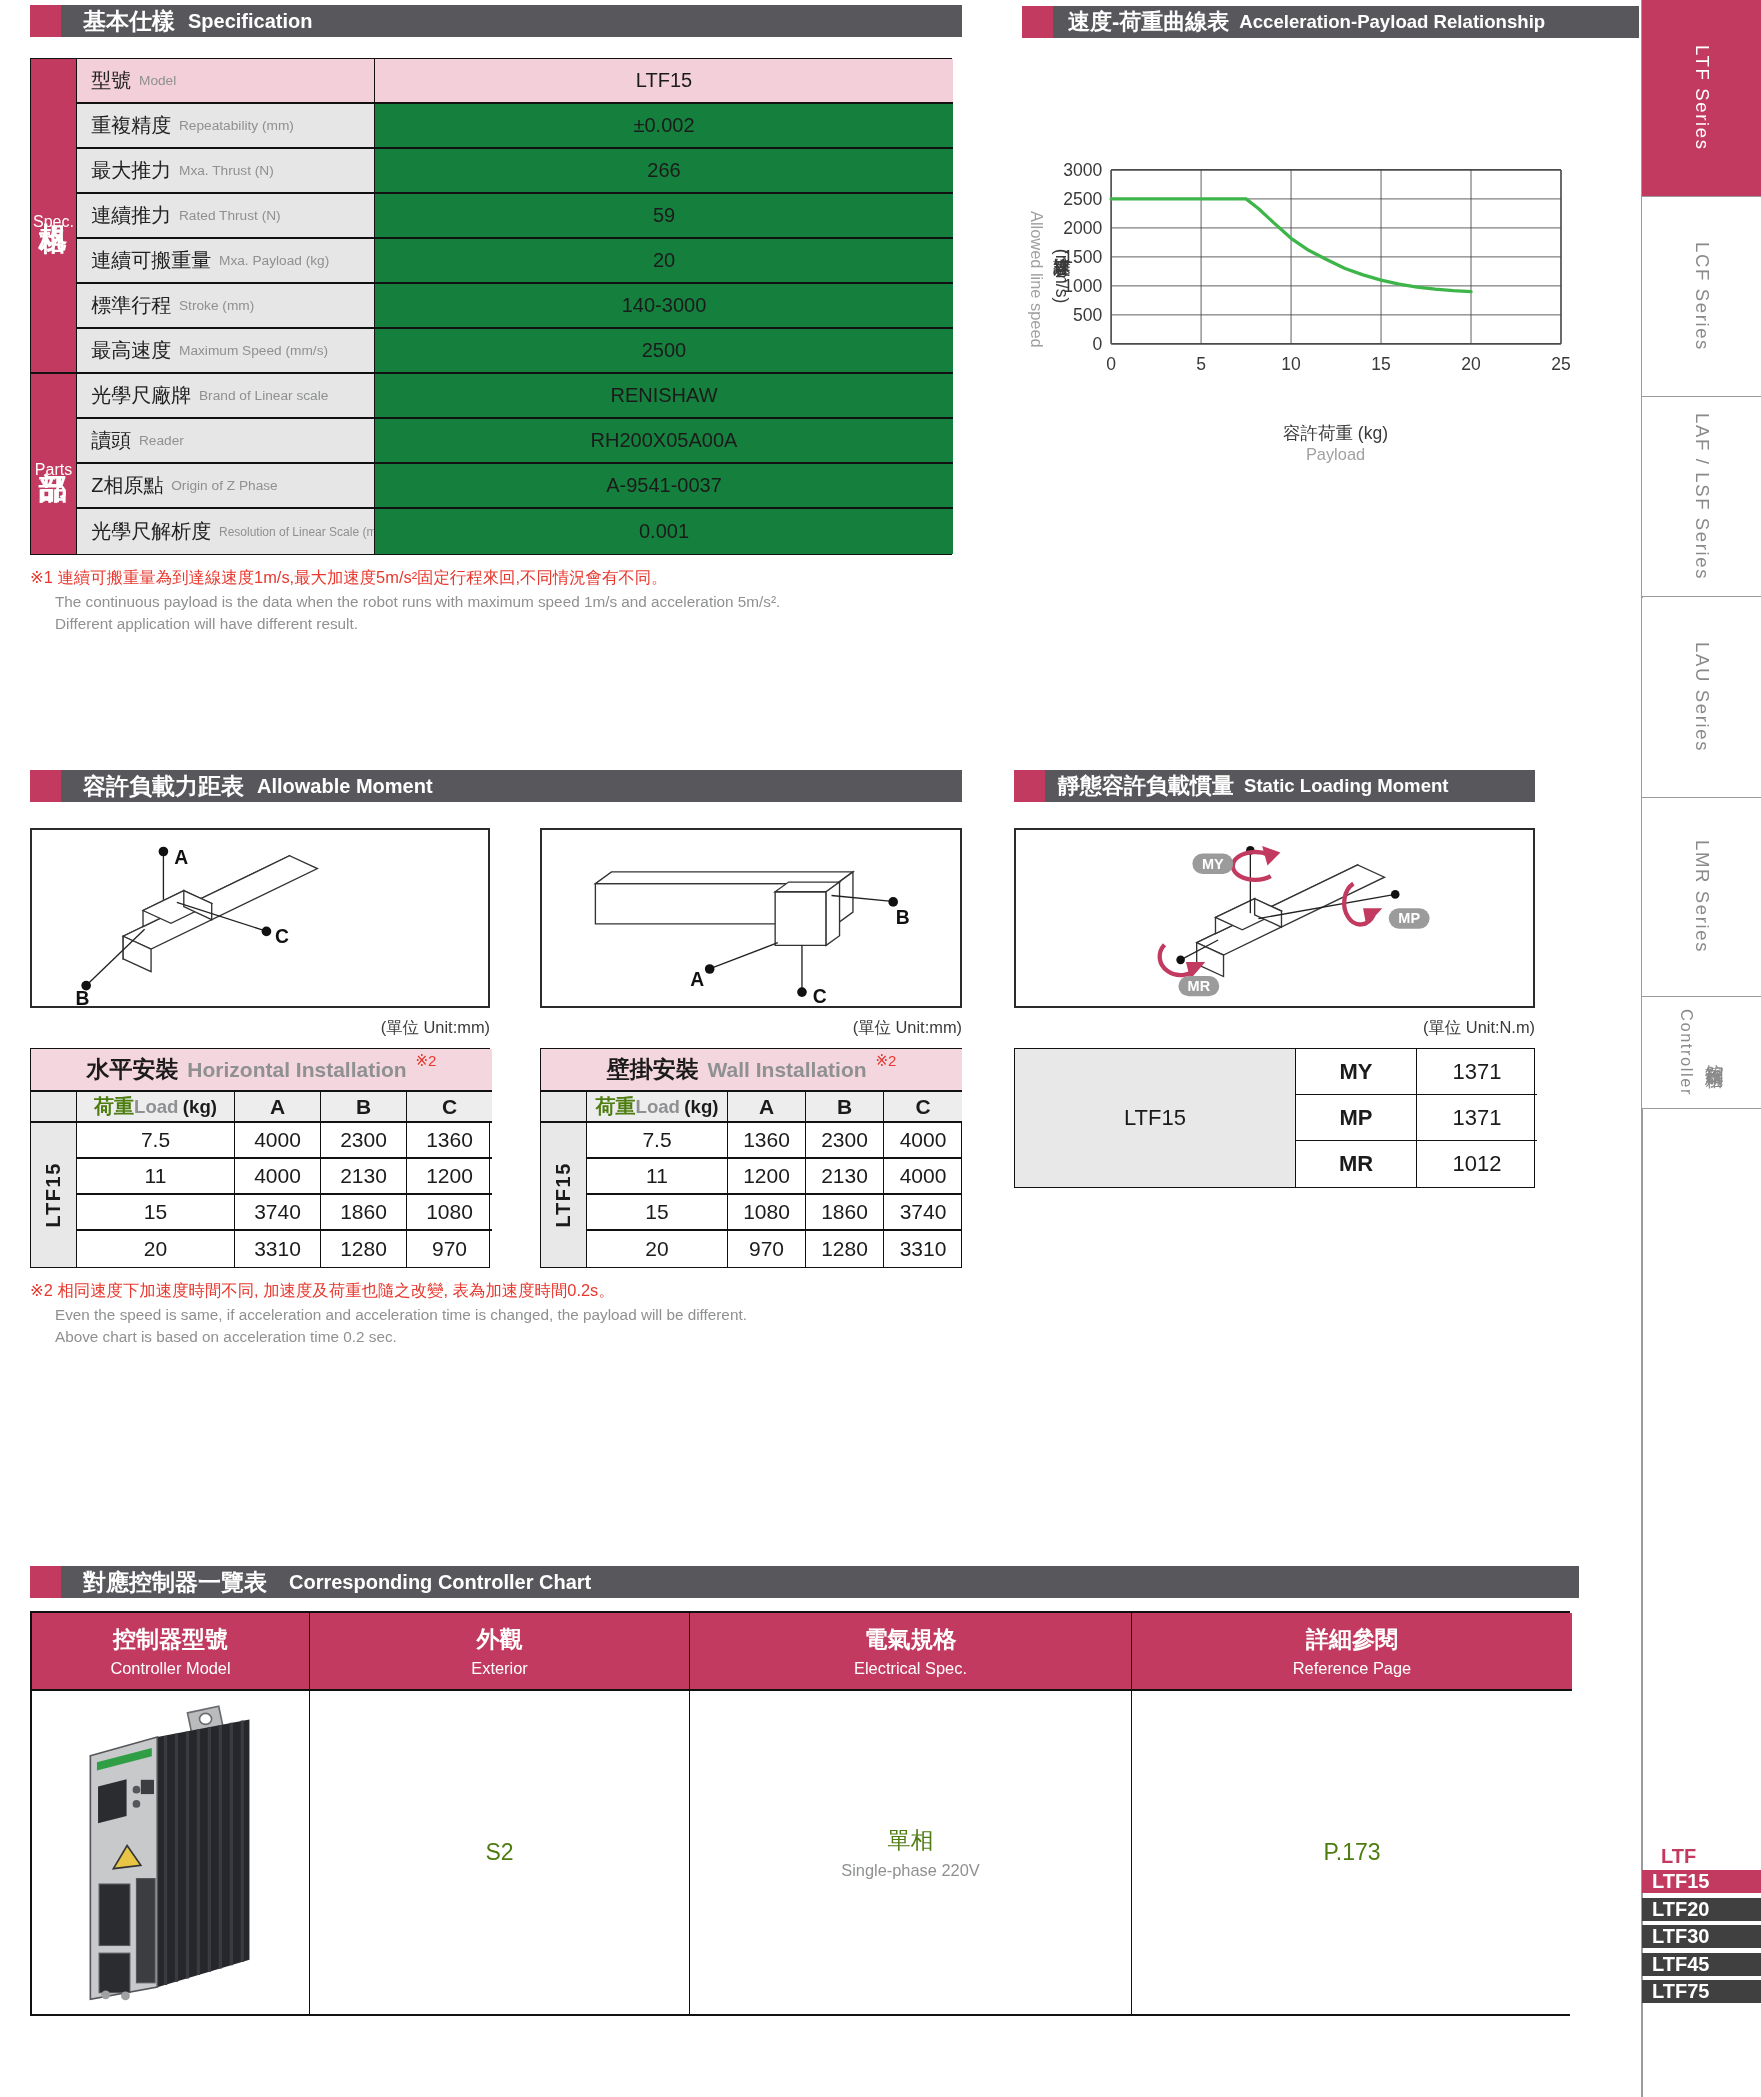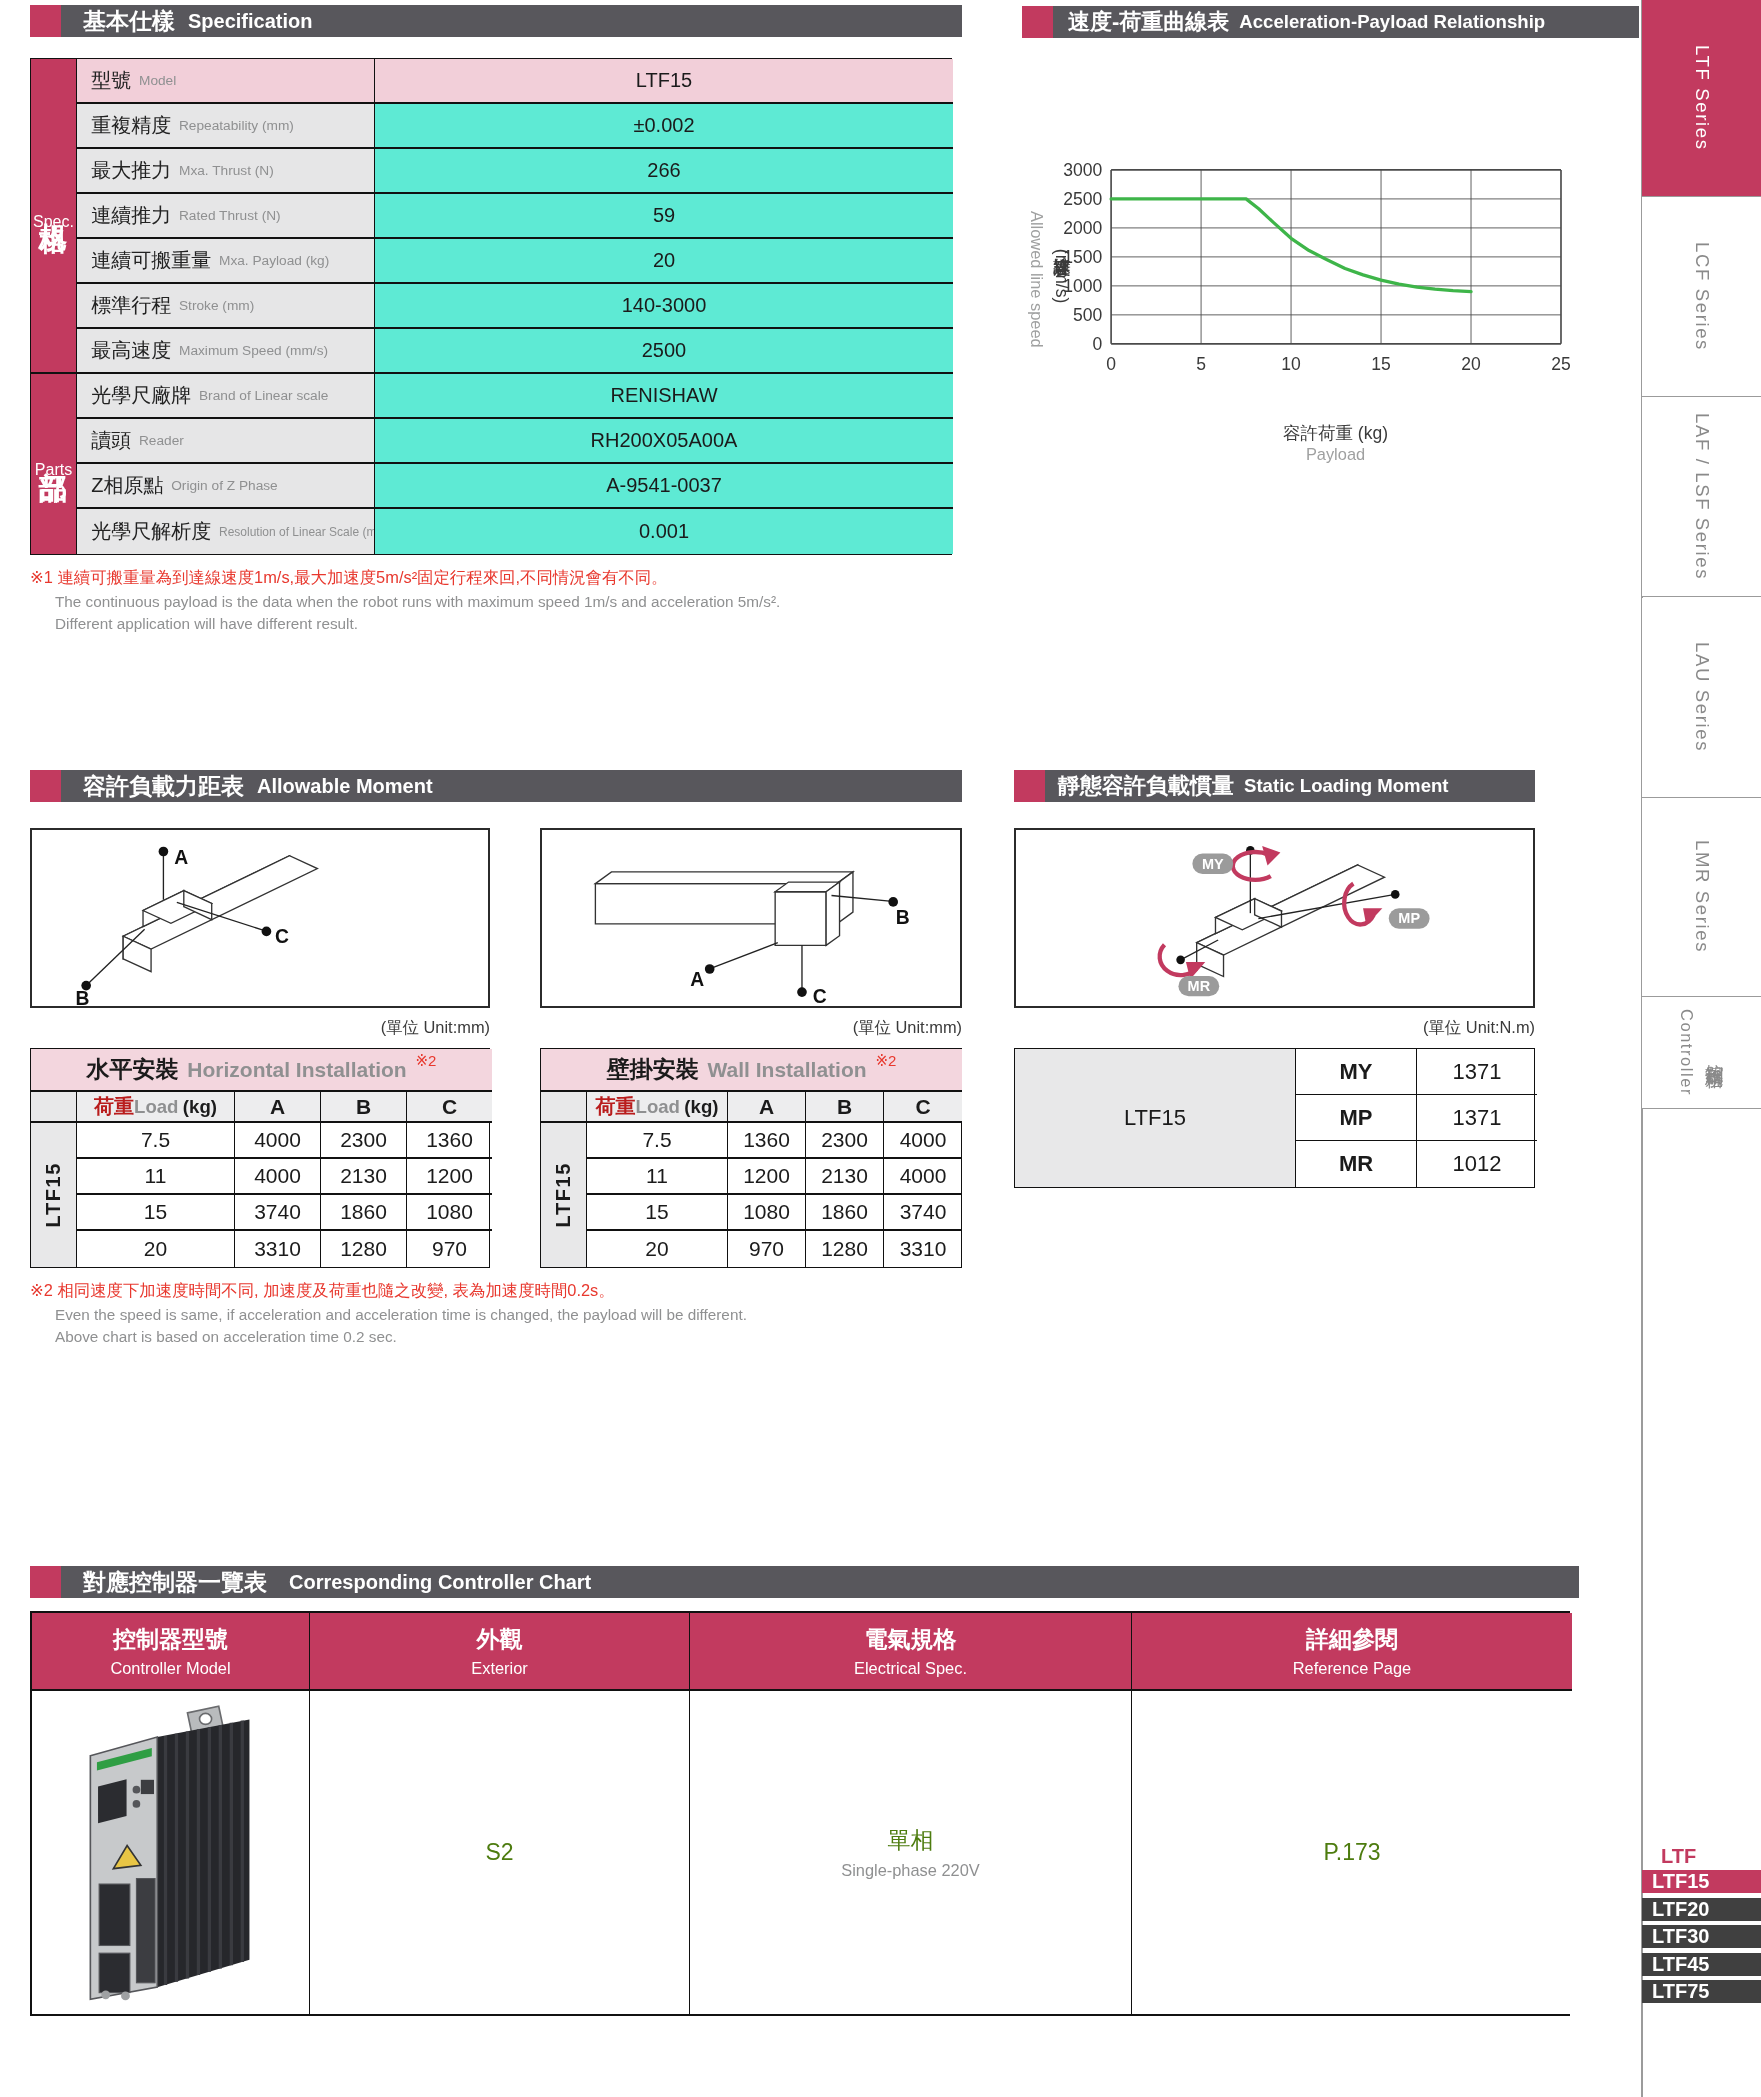--- a/index.html
+++ b/index.html
@@ -11,21 +11,21 @@
   .sec-head .sq{position:absolute;left:0;top:0;width:31px;height:32px;background:#c23a5f;}
   .sec-head .cjk{margin-left:53px;font-size:23px;font-weight:bold;color:#fff;white-space:nowrap;}
   .sec-head .en{margin-left:13px;font-size:20px;font-weight:bold;color:#fff;white-space:nowrap;}
 
   
   #spec-table{position:absolute;left:30px;top:58px;width:922px;height:497px;
     display:grid;grid-template-columns:45px 298px 579px;grid-template-rows:repeat(11,1fr);
     border:1.6px solid #111;box-sizing:border-box;background:#fff;}
   #spec-table .cell{box-sizing:border-box;display:flex;align-items:center;border-left:1.6px solid #111;border-bottom:2.7px solid #111;}
   #spec-table .lab{background:#e6e6e7;padding-left:14.3px;gap:7.7px;}
-  #spec-table .val{justify-content:center;font-size:20px;background:#5eead4;}
+  #spec-table .val{justify-content:center;font-size:20px;background:#15803d;}
   #spec-table .lab .c{font-size:20px;color:#222;white-space:nowrap;}
   #spec-table .lab .e{font-size:13.7px;color:#8f9091;white-space:nowrap;}
   #spec-table .pinkc{background:#f2cfd9 !important;}
   #spec-table .lastrow{border-bottom:none;}
   .grp{grid-column:1;background:#c23a5f;color:#fff;display:flex;flex-direction:column;align-items:center;justify-content:center;box-sizing:border-box;}
   .grp .v{writing-mode:vertical-rl;font-size:28.5px;font-weight:bold;letter-spacing:3.3px;}
   .grp .h{font-size:16px;margin-top:5.5px;}
   .g-spec{grid-row:1/8;border-bottom:2.7px solid #111;}
   .g-parts{grid-row:8/12;}
   .sr1{grid-row:1}.sr2{grid-row:2}.sr3{grid-row:3}.sr4{grid-row:4}.sr5{grid-row:5}.sr6{grid-row:6}
@@ -67,21 +67,21 @@
   .mtable .phead .n{font-size:15px;color:#e8382e;align-self:flex-start;margin-top:3.3px;}
   .mtable .mcell{box-sizing:border-box;display:flex;align-items:center;justify-content:center;border-bottom:2.2px solid #111;}
   .mtable .chead{background:#ededee;font-weight:bold;font-size:21px;}
   .mtable .corner{background:#e8e8e9;}
   .mtable .model{background:#e8e8e9;grid-row:3/7;grid-column:1;border-bottom:none;}
   .mtable .model span{writing-mode:vertical-rl;transform:rotate(180deg);font-size:20px;font-weight:bold;letter-spacing:1.6px;}
   .mtable .num{font-size:21px;}
   .mtable .bl{border-left:1.1px solid #111;}
   .mtable .lastrow{border-bottom:none;}
   .mr2{grid-row:2}.mr3{grid-row:3}.mr4{grid-row:4}.mr5{grid-row:5}.mr6{grid-row:6}
-  .loadmix .lc{font-size:20px;font-weight:bold;color:#b91c1c;font-family:Liberation Mono, monospace;}
+  .loadmix .lc{font-size:20px;font-weight:bold;color:#4d7c0f;font-family:Liberation Mono, monospace;}
   .loadmix .le{font-size:18.6px;color:#8f9091;}
   .loadmix .lu{font-size:18.6px;font-weight:bold;color:#1b1b1b;margin-left:4.4px;}
 
   
   #stable{position:absolute;left:1014px;top:1048px;width:521px;display:grid;
      grid-template-columns:280px 121px 121px;grid-template-rows:repeat(3,46px);
      border:1.6px solid #111;box-sizing:border-box;background:#fff;}
   #stable .scell{box-sizing:border-box;display:flex;align-items:center;justify-content:center;border-bottom:1.6px solid #111;border-left:1.6px solid #111;}
   #stable .smodel{grid-row:1/4;grid-column:1;background:#e8e8e9;font-size:22px;border-left:none;border-bottom:none;}
   #stable .skey{font-weight:bold;font-size:22px;}

